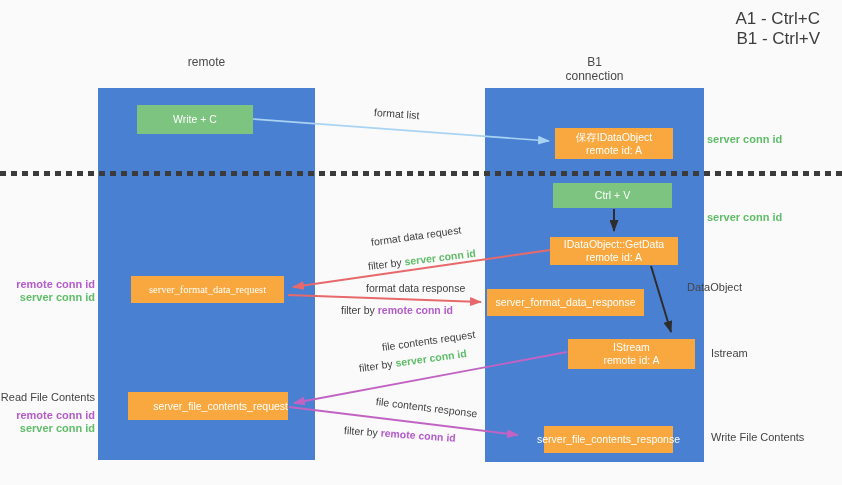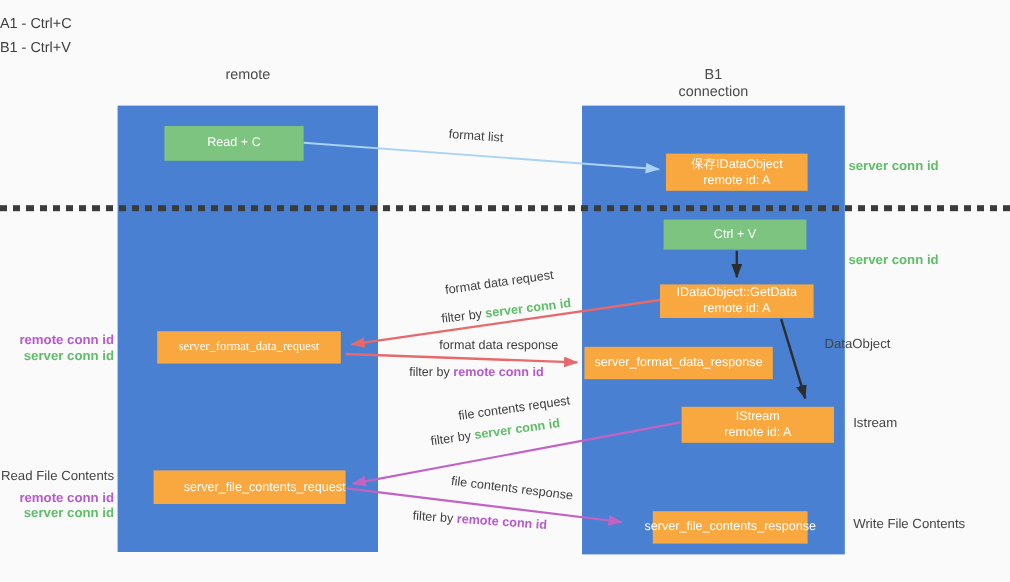--- a/index.html
+++ b/index.html
@@ -1,22 +1,22 @@
 <!DOCTYPE html>
 <html><head>
 <meta charset="utf-8">
 <style>
   html,body{margin:0;padding:0;background:#fafafa;}
   .stage{
     position:relative;width:842px;height:485px;overflow:hidden;
     background:#fafafa;
     font-family:"Liberation Sans", sans-serif;color:#3f3f3f;
   }
-  .title{position:absolute;left:0;top:9px;width:820px;text-align:left;
-    font-size:12px;line-height:20px;color:#3d3d3d;}
+  .title{position:absolute;left:0;top:9px;width:820px;text-align:right;
+    font-size:17px;line-height:20px;color:#3d3d3d;}
   .lane{position:absolute;background:#4a80d2;z-index:1;}
   .lane-left{left:98px;top:88px;width:217px;height:372px;}
   .lane-right{left:485px;top:88px;width:219px;height:374px;}
   .lane-header{position:absolute;top:55px;width:121px;text-align:center;
     font-size:12px;line-height:14px;color:#4a4a4a;z-index:2;}
   .lh-left{left:146px;} .lh-right{left:534px;}
   .dotted{position:absolute;left:0;top:171px;width:842px;height:5px;z-index:2;
     background:repeating-linear-gradient(to right,#3b3b3b 0 6px,transparent 6px 11px);}
   .arrows{position:absolute;left:0;top:0;z-index:3;pointer-events:none;}
   .node{position:absolute;z-index:4;display:flex;flex-direction:column;
@@ -82,21 +82,21 @@
     <line x1="253" y1="119" x2="549" y2="141" stroke="#a9d3f2" stroke-width="1.6" marker-end="url(#ah-blue)"></line>
     <line x1="550" y1="250" x2="293" y2="287" stroke="#e7696b" stroke-width="2" marker-end="url(#ah-red)"></line>
     <line x1="288" y1="295" x2="481" y2="302" stroke="#e7696b" stroke-width="2" marker-end="url(#ah-red)"></line>
     <line x1="614" y1="209" x2="614" y2="231" stroke="#2d2d2d" stroke-width="2" marker-end="url(#ah-black)"></line>
     <line x1="651" y1="266" x2="671" y2="332" stroke="#2d2d2d" stroke-width="2" marker-end="url(#ah-black)"></line>
     <line x1="567" y1="352" x2="294" y2="403" stroke="#c263c4" stroke-width="1.8" marker-end="url(#ah-purple)"></line>
     <line x1="289" y1="407" x2="518" y2="435" stroke="#c263c4" stroke-width="1.8" marker-end="url(#ah-purple)"></line>
   </svg>
 
   <div id="ctrl-c" class="node green">
-    <div>Read + C</div>
+    <div>Write + C</div>
   </div>
   <div id="save-obj" class="node orange">
     <div>保存IDataObject</div>
     <div>remote id: A</div>
   </div>
   <div id="ctrl-v" class="node green">
     <div>Ctrl + V</div>
   </div>
   <div id="getdata" class="node orange">
     <div>IDataObject::GetData</div>

